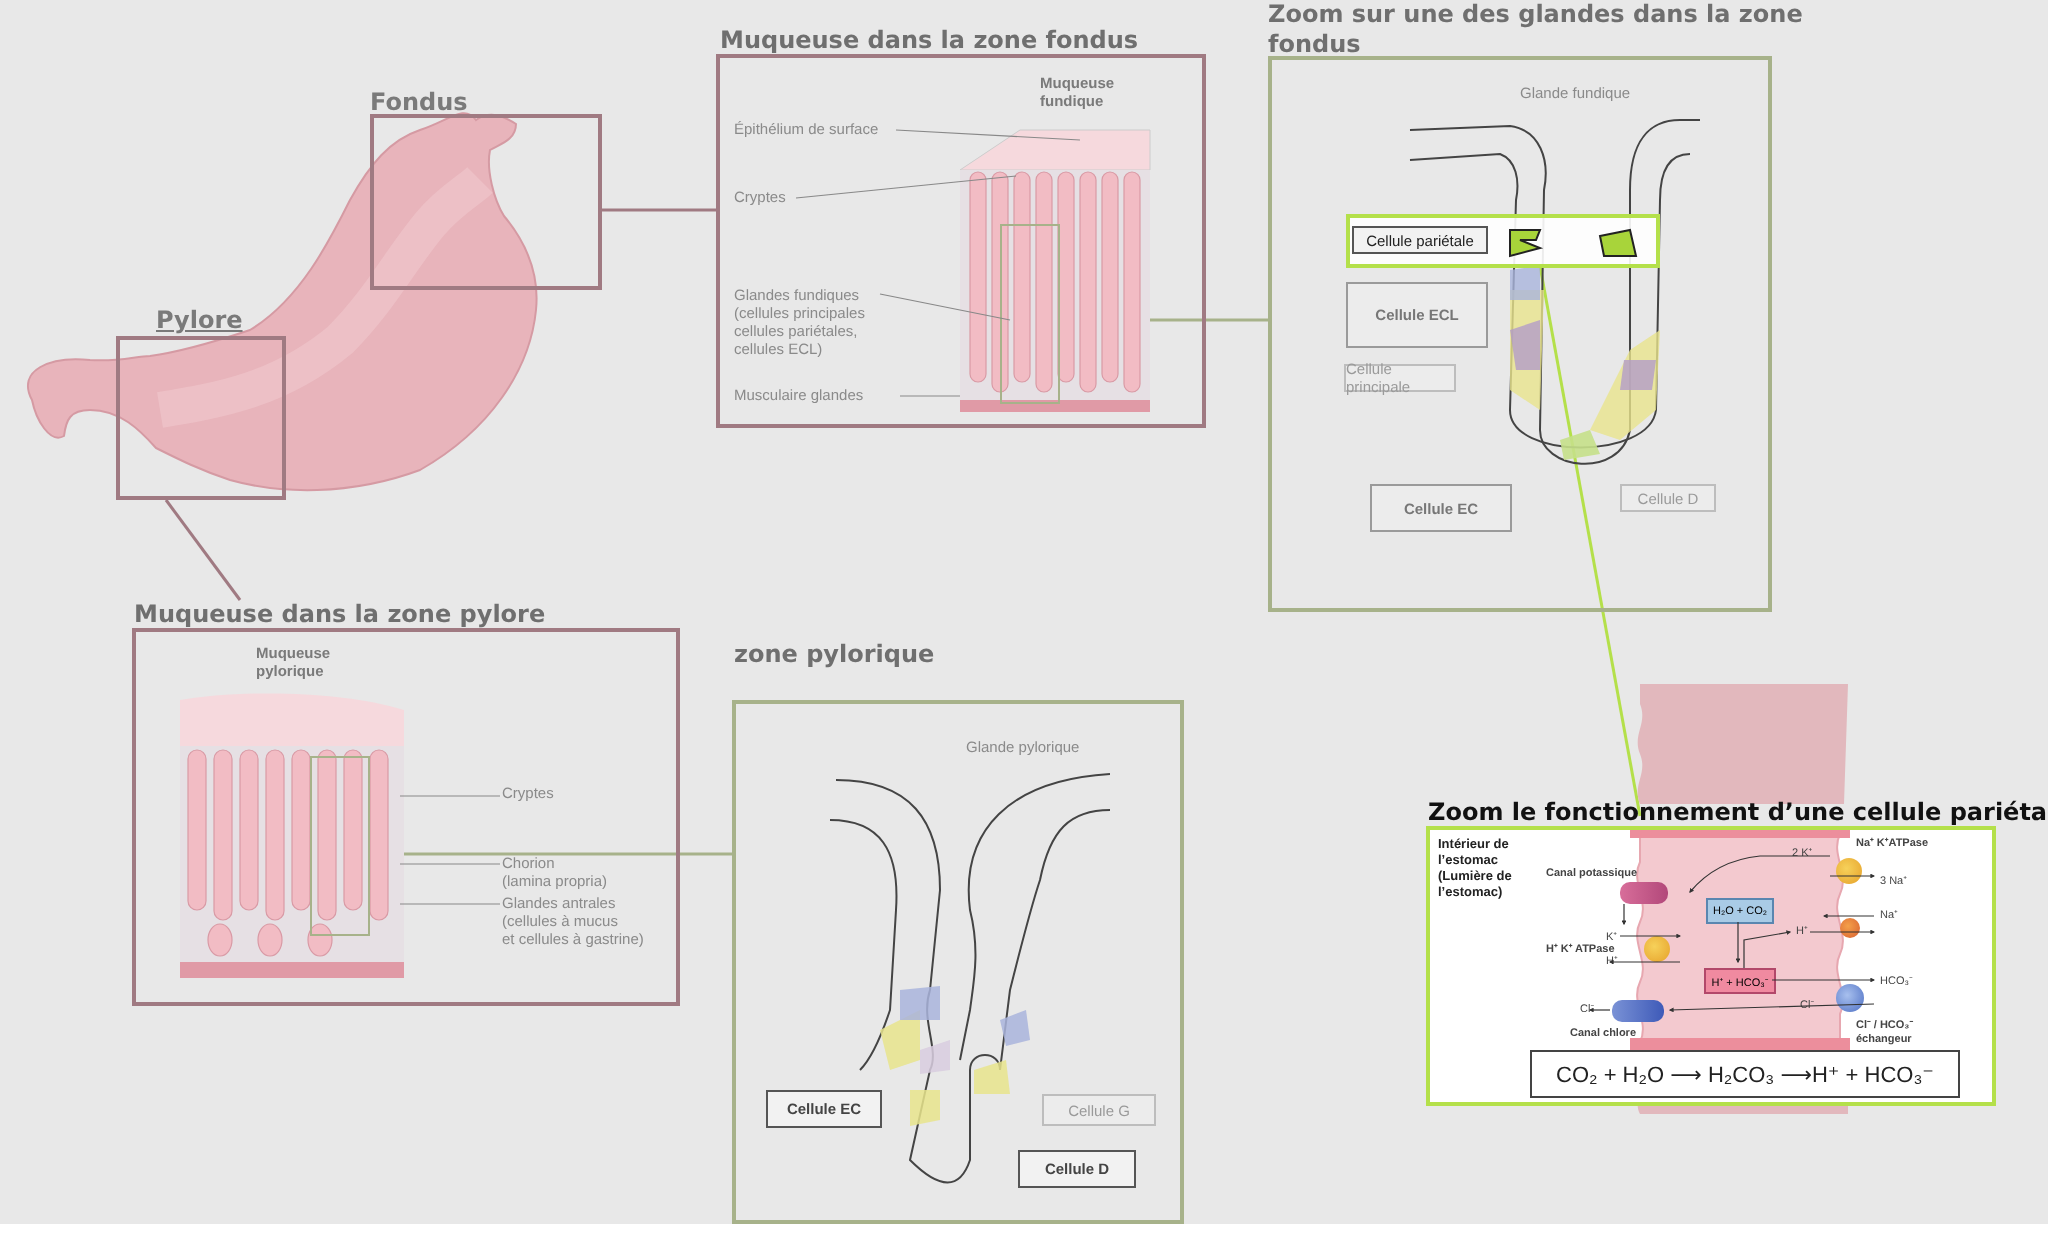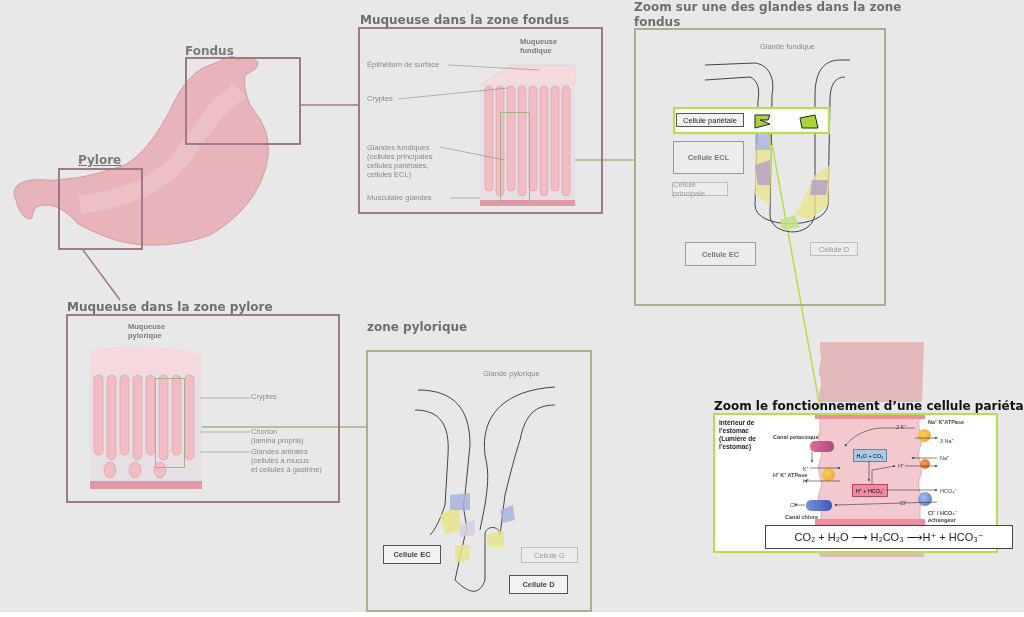--- a/index.html
+++ b/index.html
@@ -238,15 +238,15 @@
     <path d="M840 481 L805 481"></path>
     <path d="M869 461 L869 481"></path>
     <path d="M872 484 L872 470 L895 466"></path>
     <path d="M905 466 L937 466"></path>
     <path d="M886 490 L937 490"></path>
     <path d="M937 502 L835 505"></path>
     <path d="M805 505 L795 505"></path>
   </g>
 </svg>
 
-<div class="abs" style="left:765px;top:525px;width:248px;height:24px;background:#ffffff;border:1px solid #444;box-sizing:border-box;display:flex;align-items:center;justify-content:center;text-align:center;">
+<div class="abs" style="left:765px;top:525px;width:215px;height:24px;background:#ffffff;border:1px solid #444;box-sizing:border-box;display:flex;align-items:center;justify-content:center;text-align:center;">
   <span style="font-family:'Liberation Sans',sans-serif;font-size:11px;color:#222;white-space:nowrap;">CO₂ + H₂O ⟶ H₂CO₃ ⟶H⁺ + HCO₃⁻</span>
 </div>
 
 </body></html>

